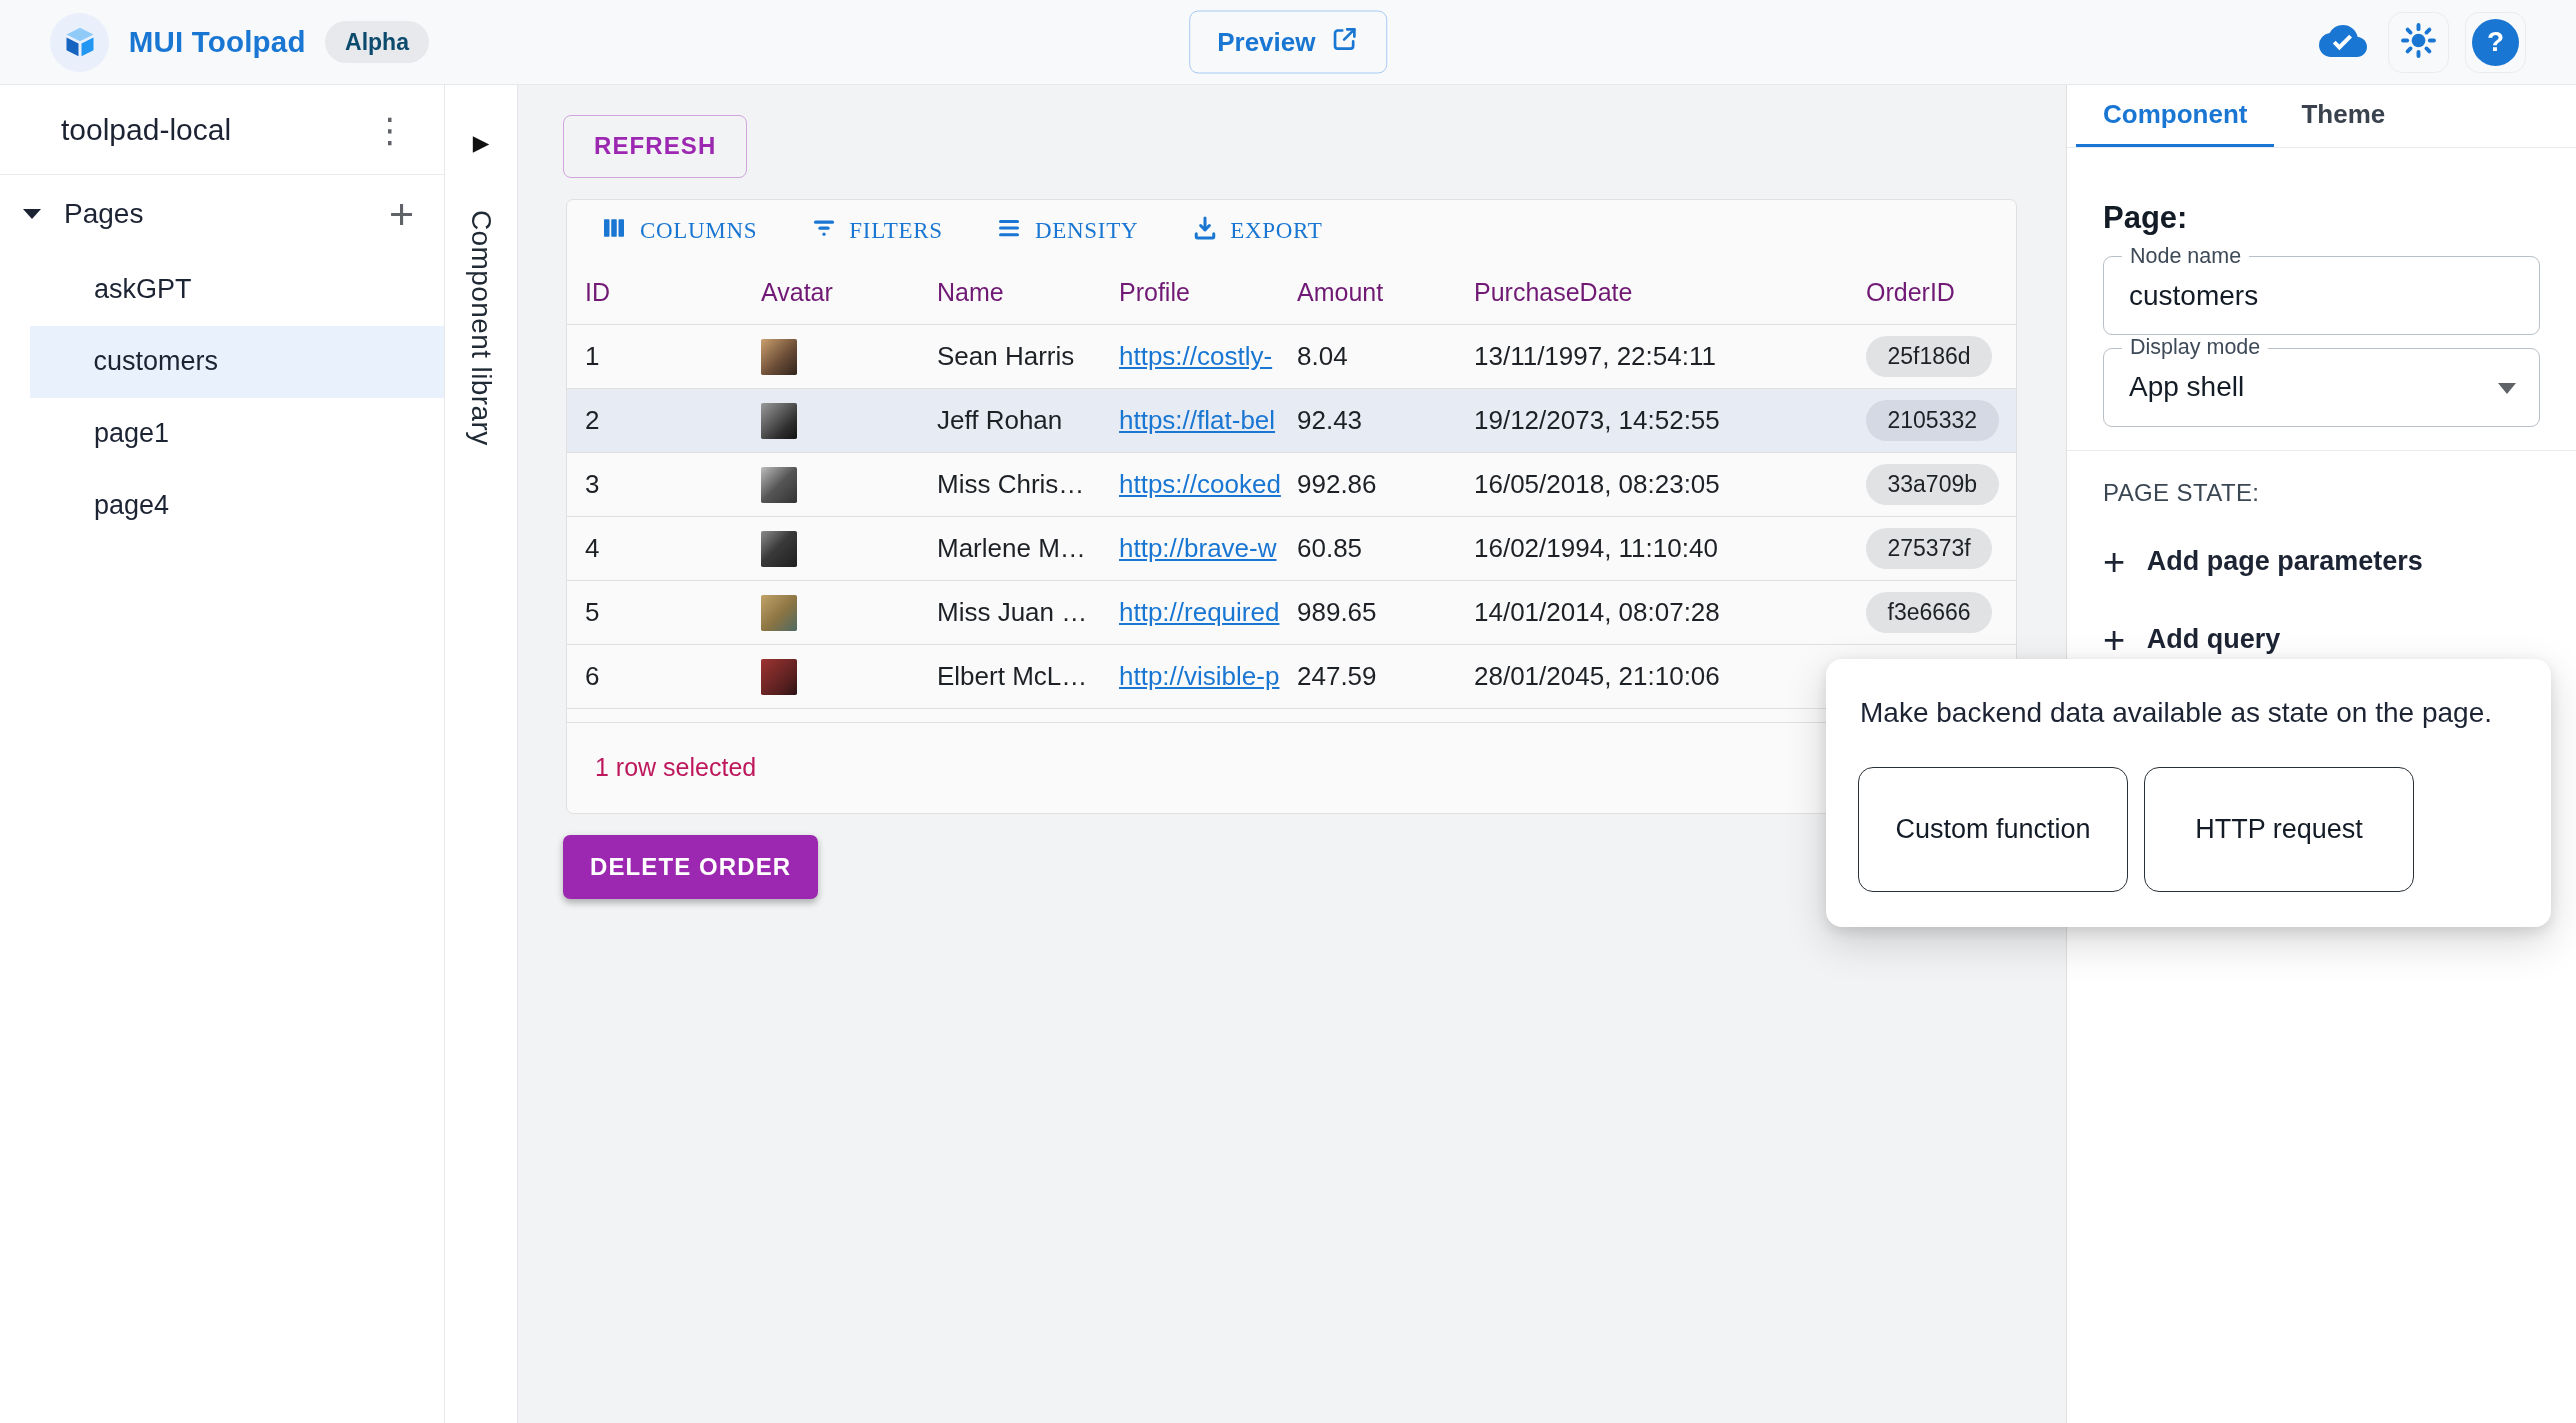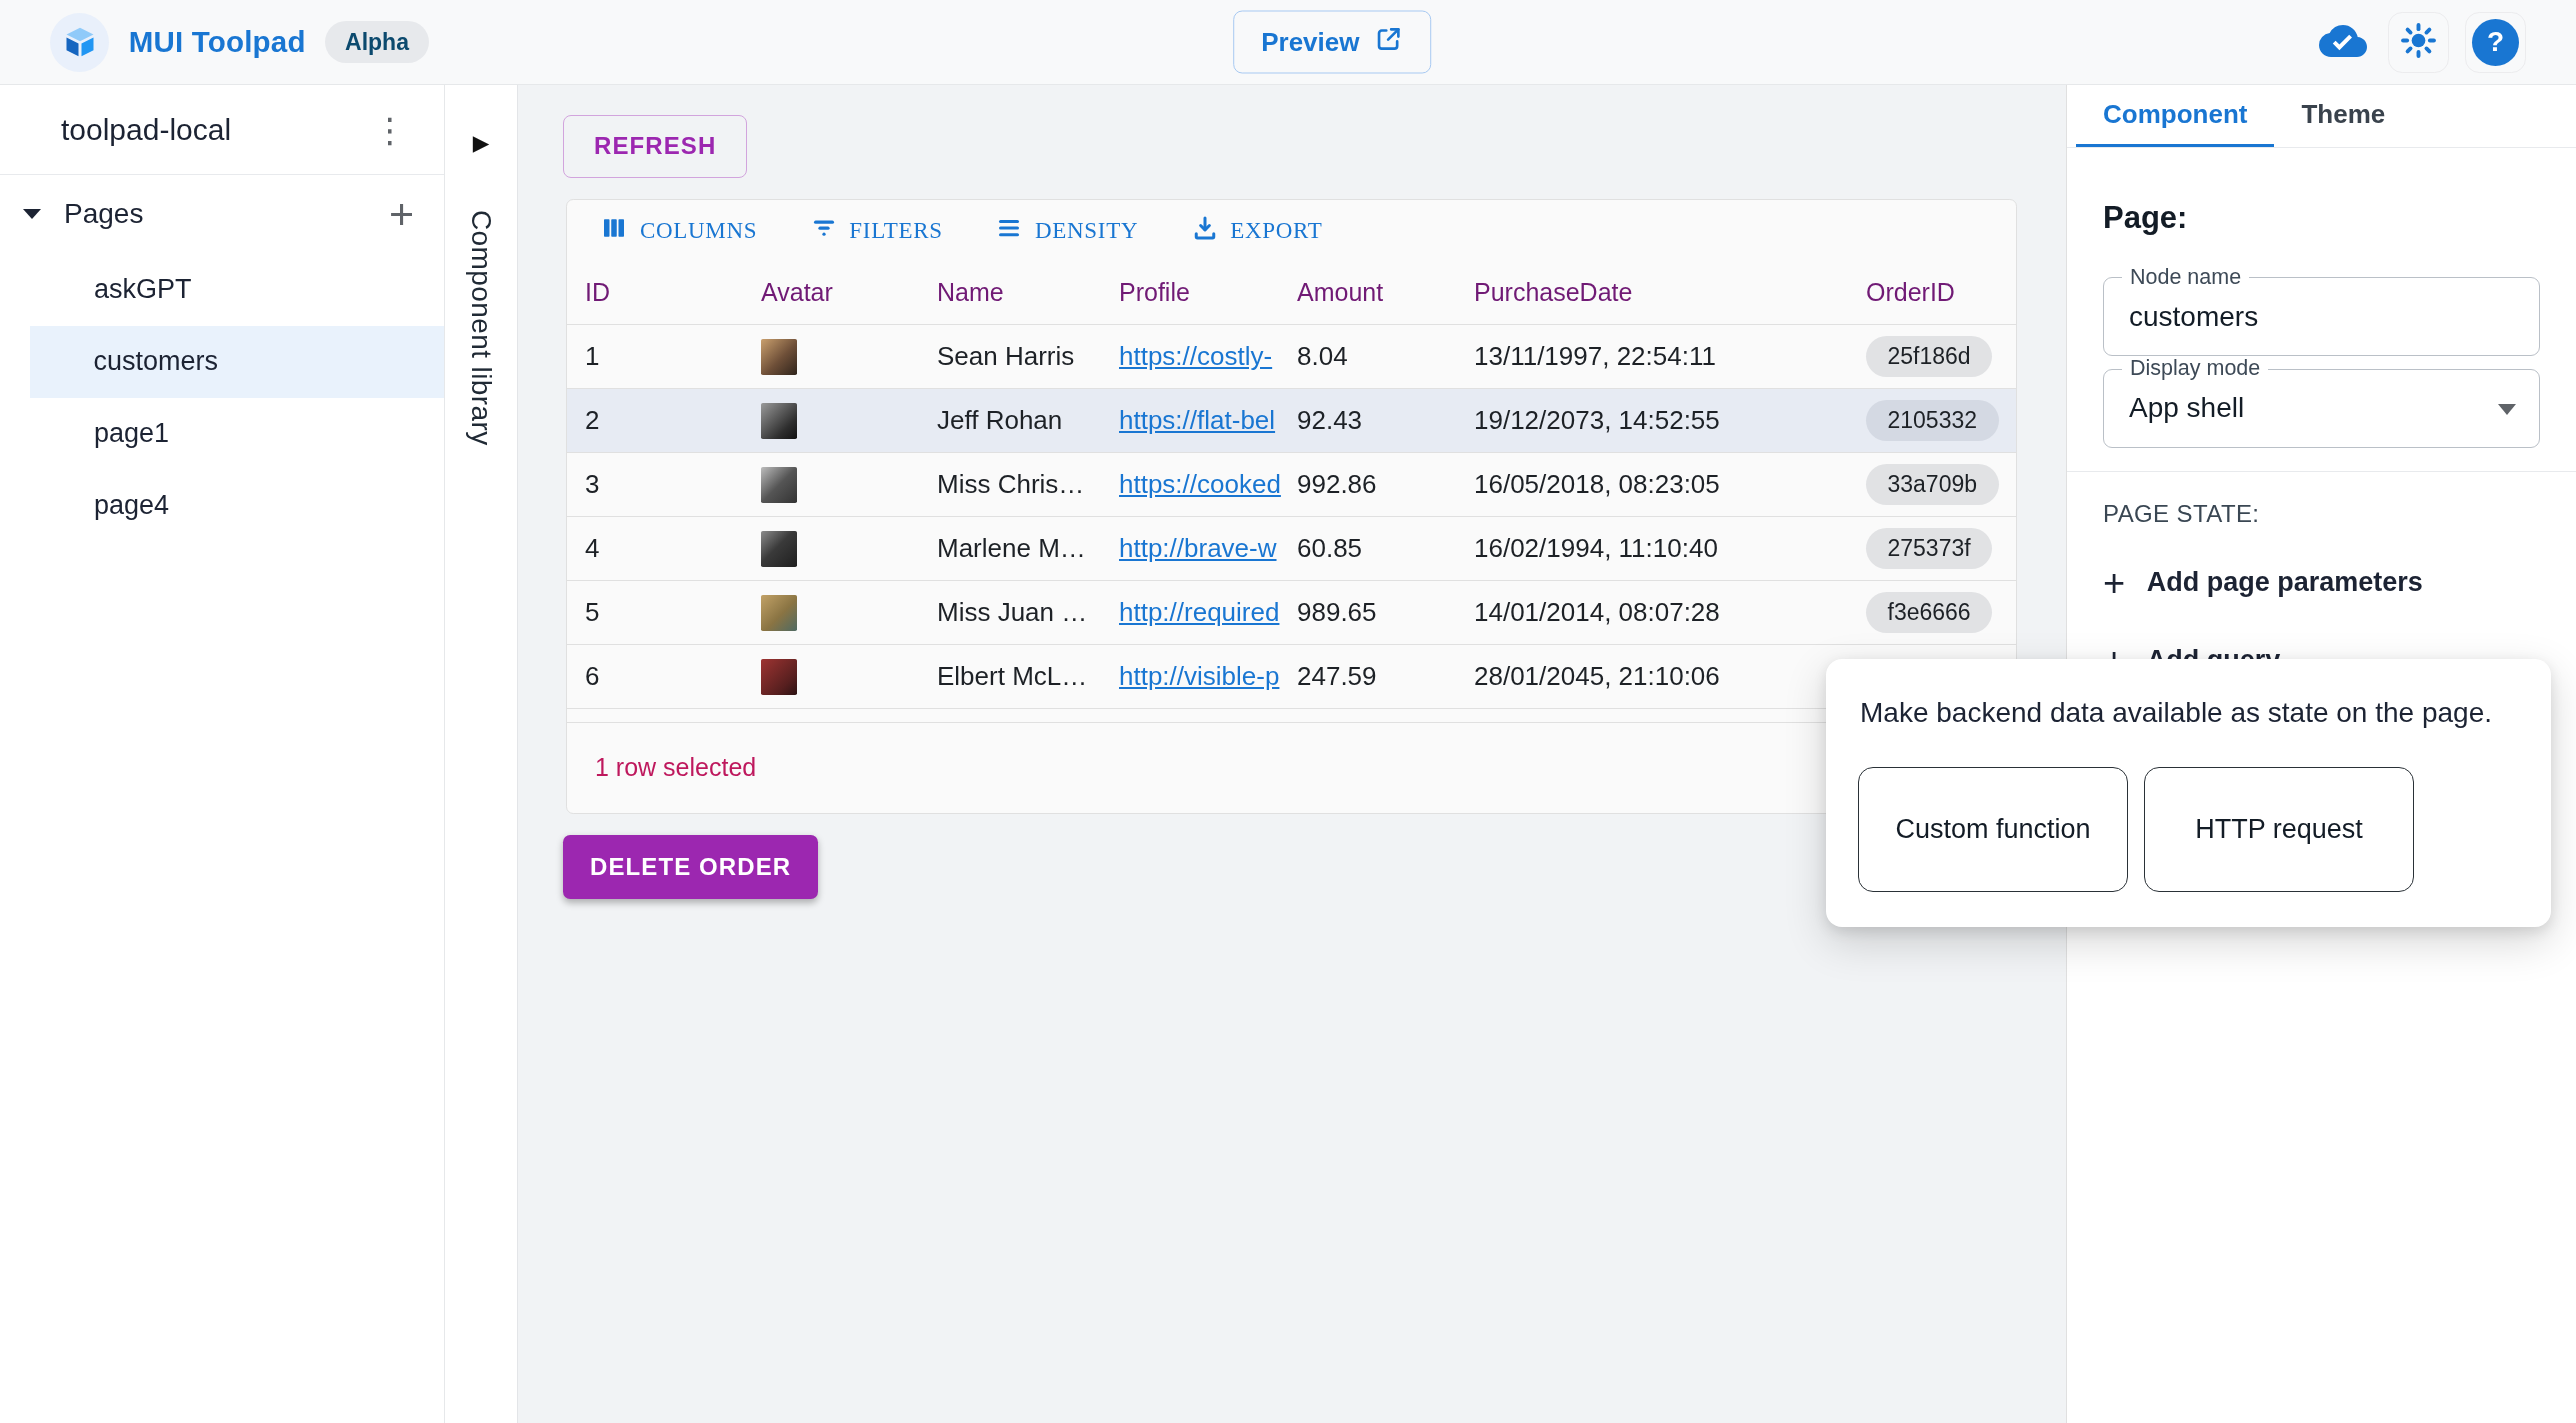--- a/index.html
+++ b/index.html
@@ -10,21 +10,21 @@
   
   .appbar { position:relative; height:85px; background:#f8f9fa; border-bottom:0.9px solid #e6e8ea;
             display:flex; align-items:center; justify-content:space-between; padding:0 50px; }
   .appbar-left { display:flex; align-items:center; gap:19.7px; }
   .logo-circle { width:59px; height:59px; border-radius:50%; background:#e9f0fb; display:flex; align-items:center; justify-content:center; }
   .app-title { font-size:29.5px; font-weight:700; color:#1976d2; letter-spacing:0.2px; }
   .alpha-chip { background:#e7e9ec; color:#0c4a6e; border-radius:21.5px; font-size:23px; font-weight:700; padding:7.2px 19.7px; }
   .preview-btn { position:absolute; left:50%; top:50%; transform:translate(-50%,-50%);
             display:flex; align-items:center; gap:14.3px; background:transparent; cursor:pointer;
             border:1.8px solid #a7c9f2; border-radius:9px; padding:12.5px 27px;
-            color:#1976d2; font-size:26px; font-weight:600; font-family:inherit;margin-left:44px; }
+            color:#1976d2; font-size:26px; font-weight:600; font-family:inherit; }
   .appbar-right { display:flex; align-items:center; gap:16px; }
   .icon-btn { width:61px; height:61px; border:0.9px solid #ececee; border-radius:14.3px; background:transparent;
             display:flex; align-items:center; justify-content:center; cursor:pointer; }
   .help-circle { width:47px; height:47px; border-radius:50%; background:#1976d2; color:#fff;
             font-size:28px; font-weight:700; display:flex; align-items:center; justify-content:center; }
 
   
   .body { display:flex; height:1339px; }
   .sidebar { width:445px; background:#fff; border-right:0.9px solid #e6e8ea; }
   .project-row { height:89px; display:flex; align-items:center; justify-content:space-between; padding:0 30px 0 61px; }
@@ -83,21 +83,21 @@
           letter-spacing:1.1px; box-shadow:0 3.6px 7.2px rgba(0,0,0,0.28); }
 
   
   .inspector { width:510px; background:#fff; border-left:0.9px solid #e0e0e0; }
   .tabs { height:63px; display:flex; border-bottom:0.9px solid #e8eaed; padding-left:9px; }
   .tab { padding:0 27px; display:flex; align-items:center; font-size:26px; font-weight:600; color:#3a434d;
          cursor:pointer; border-bottom:3.6px solid transparent; }
   .tab.active { color:#1976d2; border-bottom-color:#1976d2; }
   .inspector-content { padding:0 36px; }
   .page-heading { margin-top:52px; font-size:31px; font-weight:600; color:#131c26; }
-  .field { position:relative; margin-top:41px; height:79px; border:1.8px solid #bac0c7; border-radius:9px;
+  .field { position:relative; margin-top:20px; height:79px; border:1.8px solid #bac0c7; border-radius:9px;
            display:flex; align-items:center; background:#fff; cursor:text; }
   .field.select { cursor:pointer; margin-top:12.5px; }
   .field-label { position:absolute; top:-13.4px; left:18px; background:#fff; padding:0 8px; font-size:21.5px; color:#3e4a57; }
   .field-value { padding-left:25px; font-size:28px; color:#131c26; }
   .select-caret { position:absolute; right:23px; top:50%; margin-top:-4.5px; width:0; height:0;
            border-left:9.8px solid transparent; border-right:9.8px solid transparent; border-top:11.6px solid #5f6368; }
   .section-divider { margin-top:23px; height:0.9px; background:#e8eaed; margin-left:-36px; margin-right:-36px; }
   .page-state-label { margin-top:29px; font-size:24px; color:#3a4753; letter-spacing:0.4px; }
   .add-btn { display:flex; align-items:center; gap:21.5px; background:transparent; border:none; cursor:pointer;
            font-family:inherit; margin-top:39px; padding:0; }

